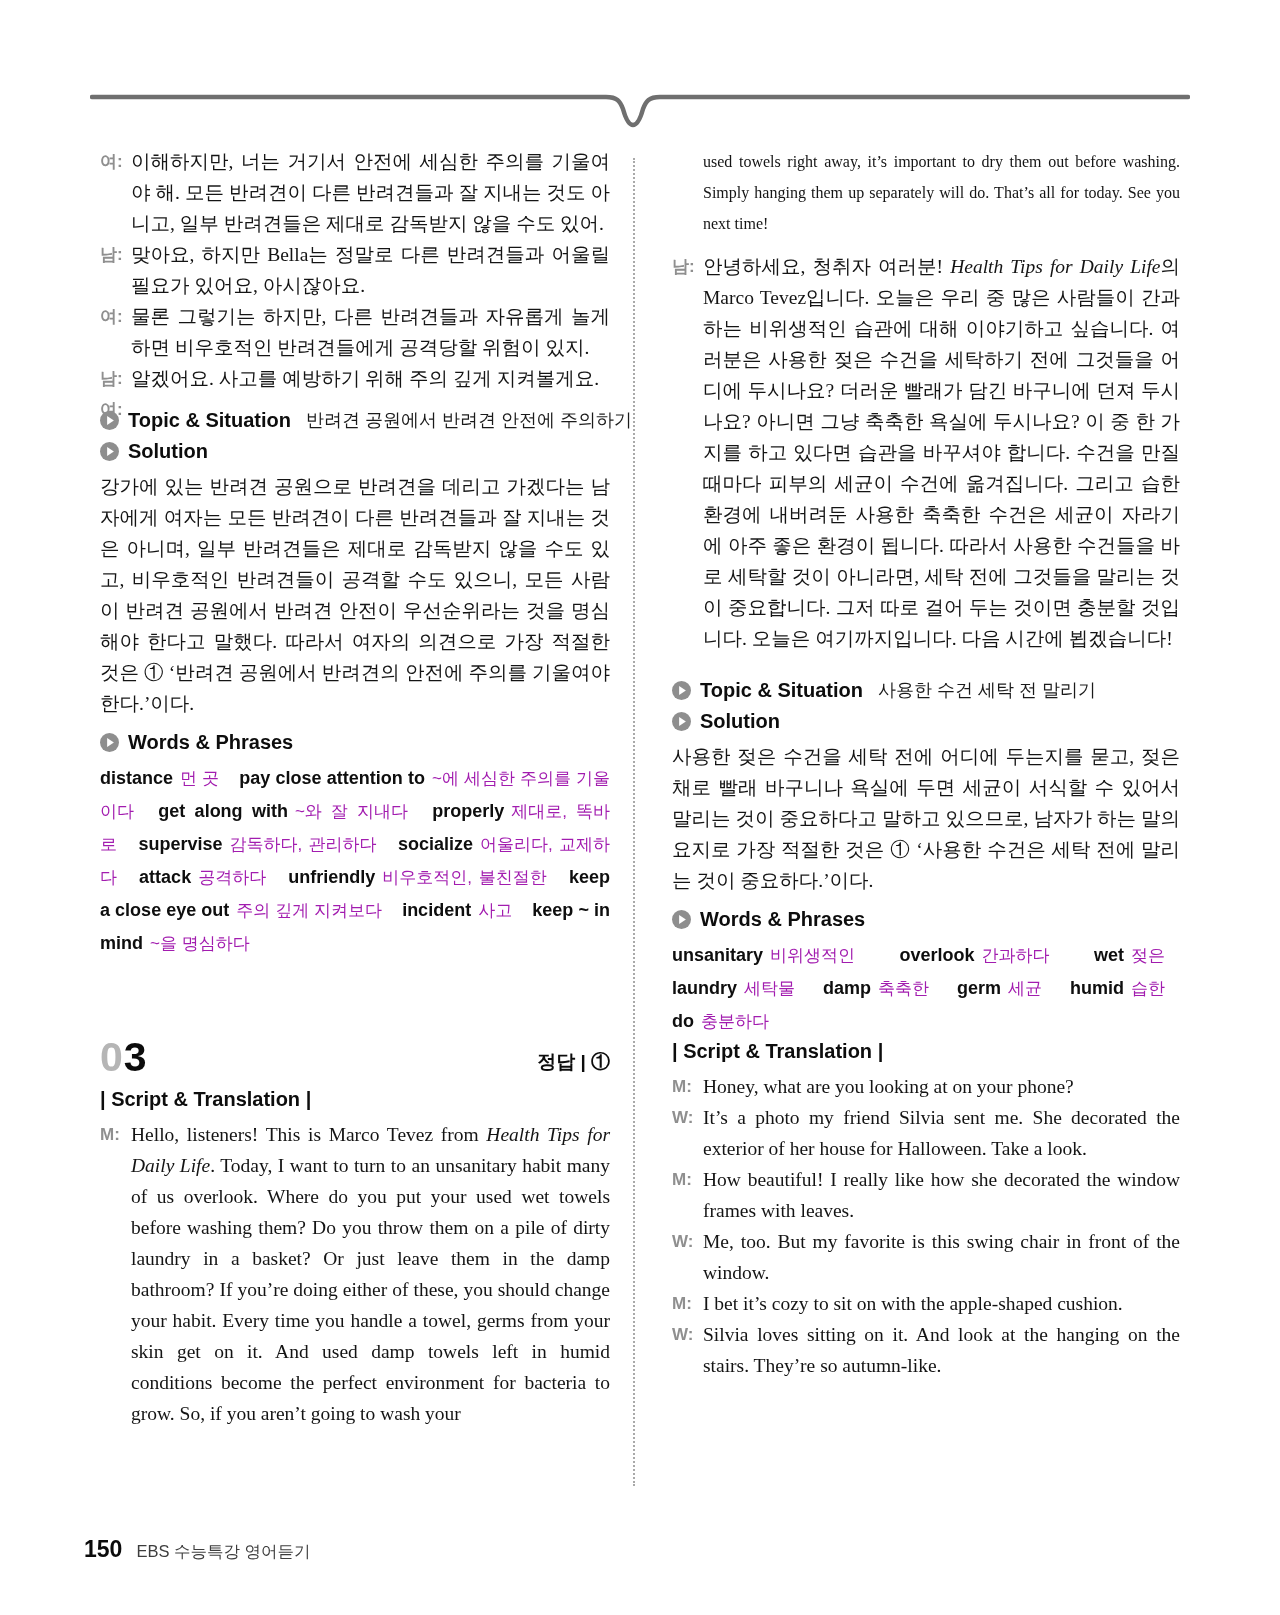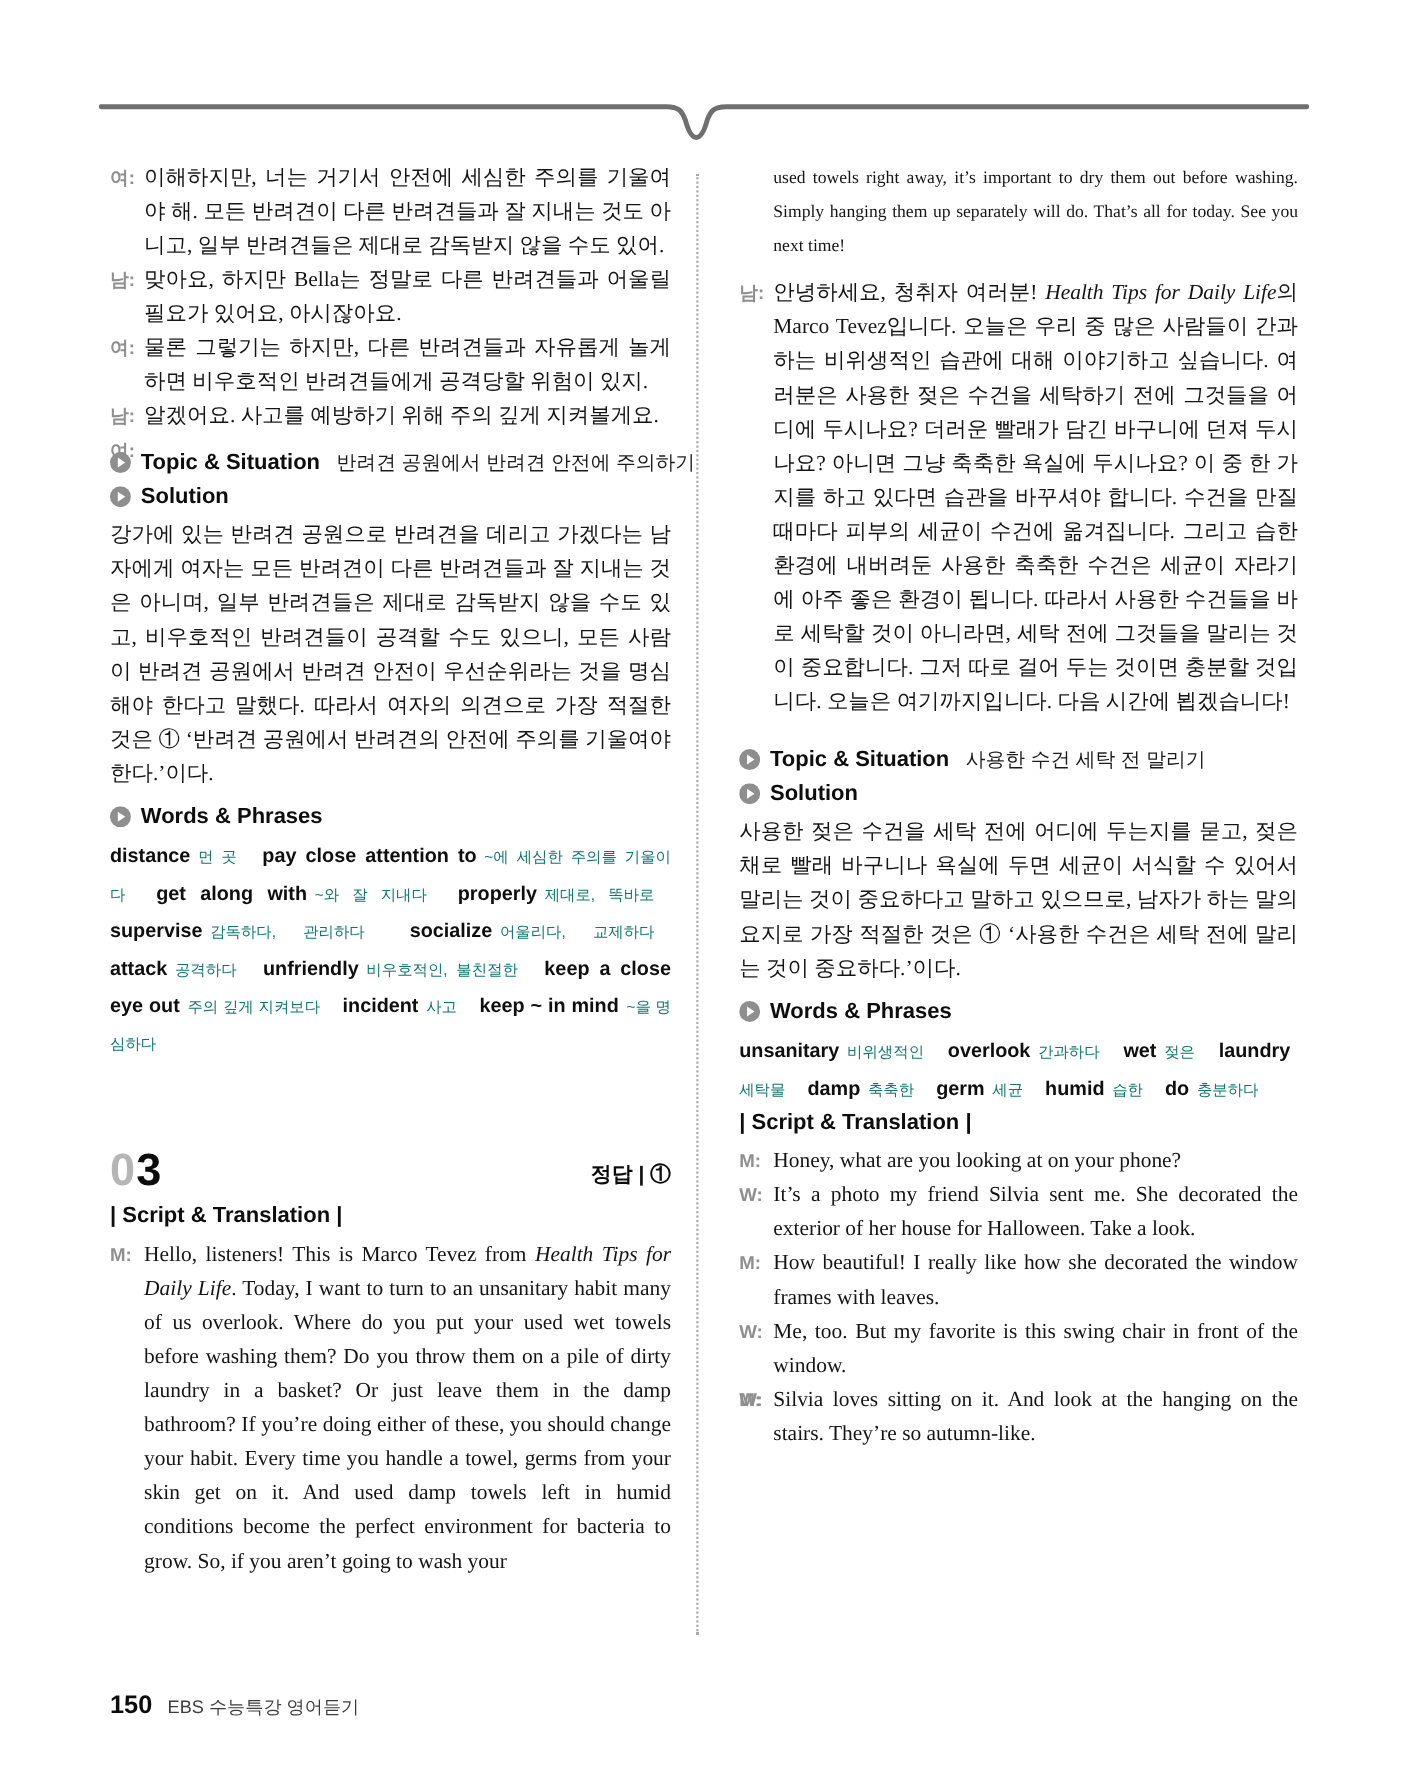--- a/index.html
+++ b/index.html
@@ -26,38 +26,38 @@
   .sec-icon{width:19px;height:19px;flex:0 0 19px;}
   .sec-label{font-size:20px;font-weight:bold;margin-left:9px;color:#0d0d0d;white-space:nowrap;}
   .sec-value{font-size:18px;margin-left:15px;color:#1a1a1a;font-weight:500;white-space:nowrap;}
   .body-kr{font-family:"Liberation Serif","DejaVu Serif",serif;font-size:19.5px;line-height:31px;
            text-align:justify;color:#141414;margin:0 0 12px 0;}
 
   
   .wp-list{font-size:18px;line-height:33px;text-align:justify;margin:0;}
   .wp-item{margin-right:15px;}
   .wp-term{font-weight:bold;color:#0e0e0e;margin-right:7px;}
-  .wp-meaning{color:#0f766e;font-size:14px;}
+  .wp-meaning{color:#a21caf;font-size:17px;}
 
   
   .qrow{display:flex;justify-content:space-between;align-items:flex-end;margin-bottom:8px;}
   .qnum{font-size:41px;font-weight:bold;line-height:46px;letter-spacing:1px;}
   .qzero{color:#b5b5b5;}
   .qdigit{color:#0c0c0c;}
   .answer{font-size:19px;font-weight:bold;color:#0c0c0c;padding-bottom:5px;}
   .script-hdr{font-size:20px;font-weight:bold;color:#0d0d0d;margin:2px 0 8px 0;}
 
   .gap-left{margin-top:74px;}
   .gap-right{margin-top:104px;}
   .mb-dial{margin-bottom:14px;}
   .mb-cont{margin-bottom:12px;}
   .mb-kr{margin-bottom:24px;}
 
   
-  .footer{position:absolute;left:100px;top:1536px;display:flex;align-items:baseline;}
+  .footer{position:absolute;left:84px;top:1536px;display:flex;align-items:baseline;}
   .pagenum{font-size:23px;font-weight:bold;color:#0b0b0b;}
   .booktitle{font-size:16.5px;color:#3d3d3d;margin-left:14px;}
 </style>
 </head>
 <body>
 
 <div class="page">
 
   <svg class="top-rule" width="1100" height="42" viewBox="0 0 1100 42">
     <path d="M2,5 H516 C527,5 530,9 533,17 C536,28 539,33 543,33 C547,33 550,28 553,17 C556,9 559,5 570,5 H1098" fill="none" stroke="#6f6f6f" stroke-width="4.5" stroke-linecap="round"></path>
@@ -190,21 +190,21 @@
 
           <div class="turn">
             <span class="spk">M:</span><span>How beautiful! I really like how she decorated the window frames with leaves.</span>
           </div>
 
           <div class="turn">
             <span class="spk">W:</span><span>Me, too. But my favorite is this swing chair in front of the window.</span>
           </div>
 
           <div class="turn">
-            <span class="spk">M:</span>
+            <span class="spk">M:</span><span>I bet it’s cozy to sit on with the apple-shaped cushion.</span>
           </div>
 
           <div class="turn">
             <span class="spk">W:</span><span>Silvia loves sitting on it. And look at the hanging on the stairs. They’re so autumn-like.</span>
           </div>
         </div>
 
     </div>
   </div>
 

